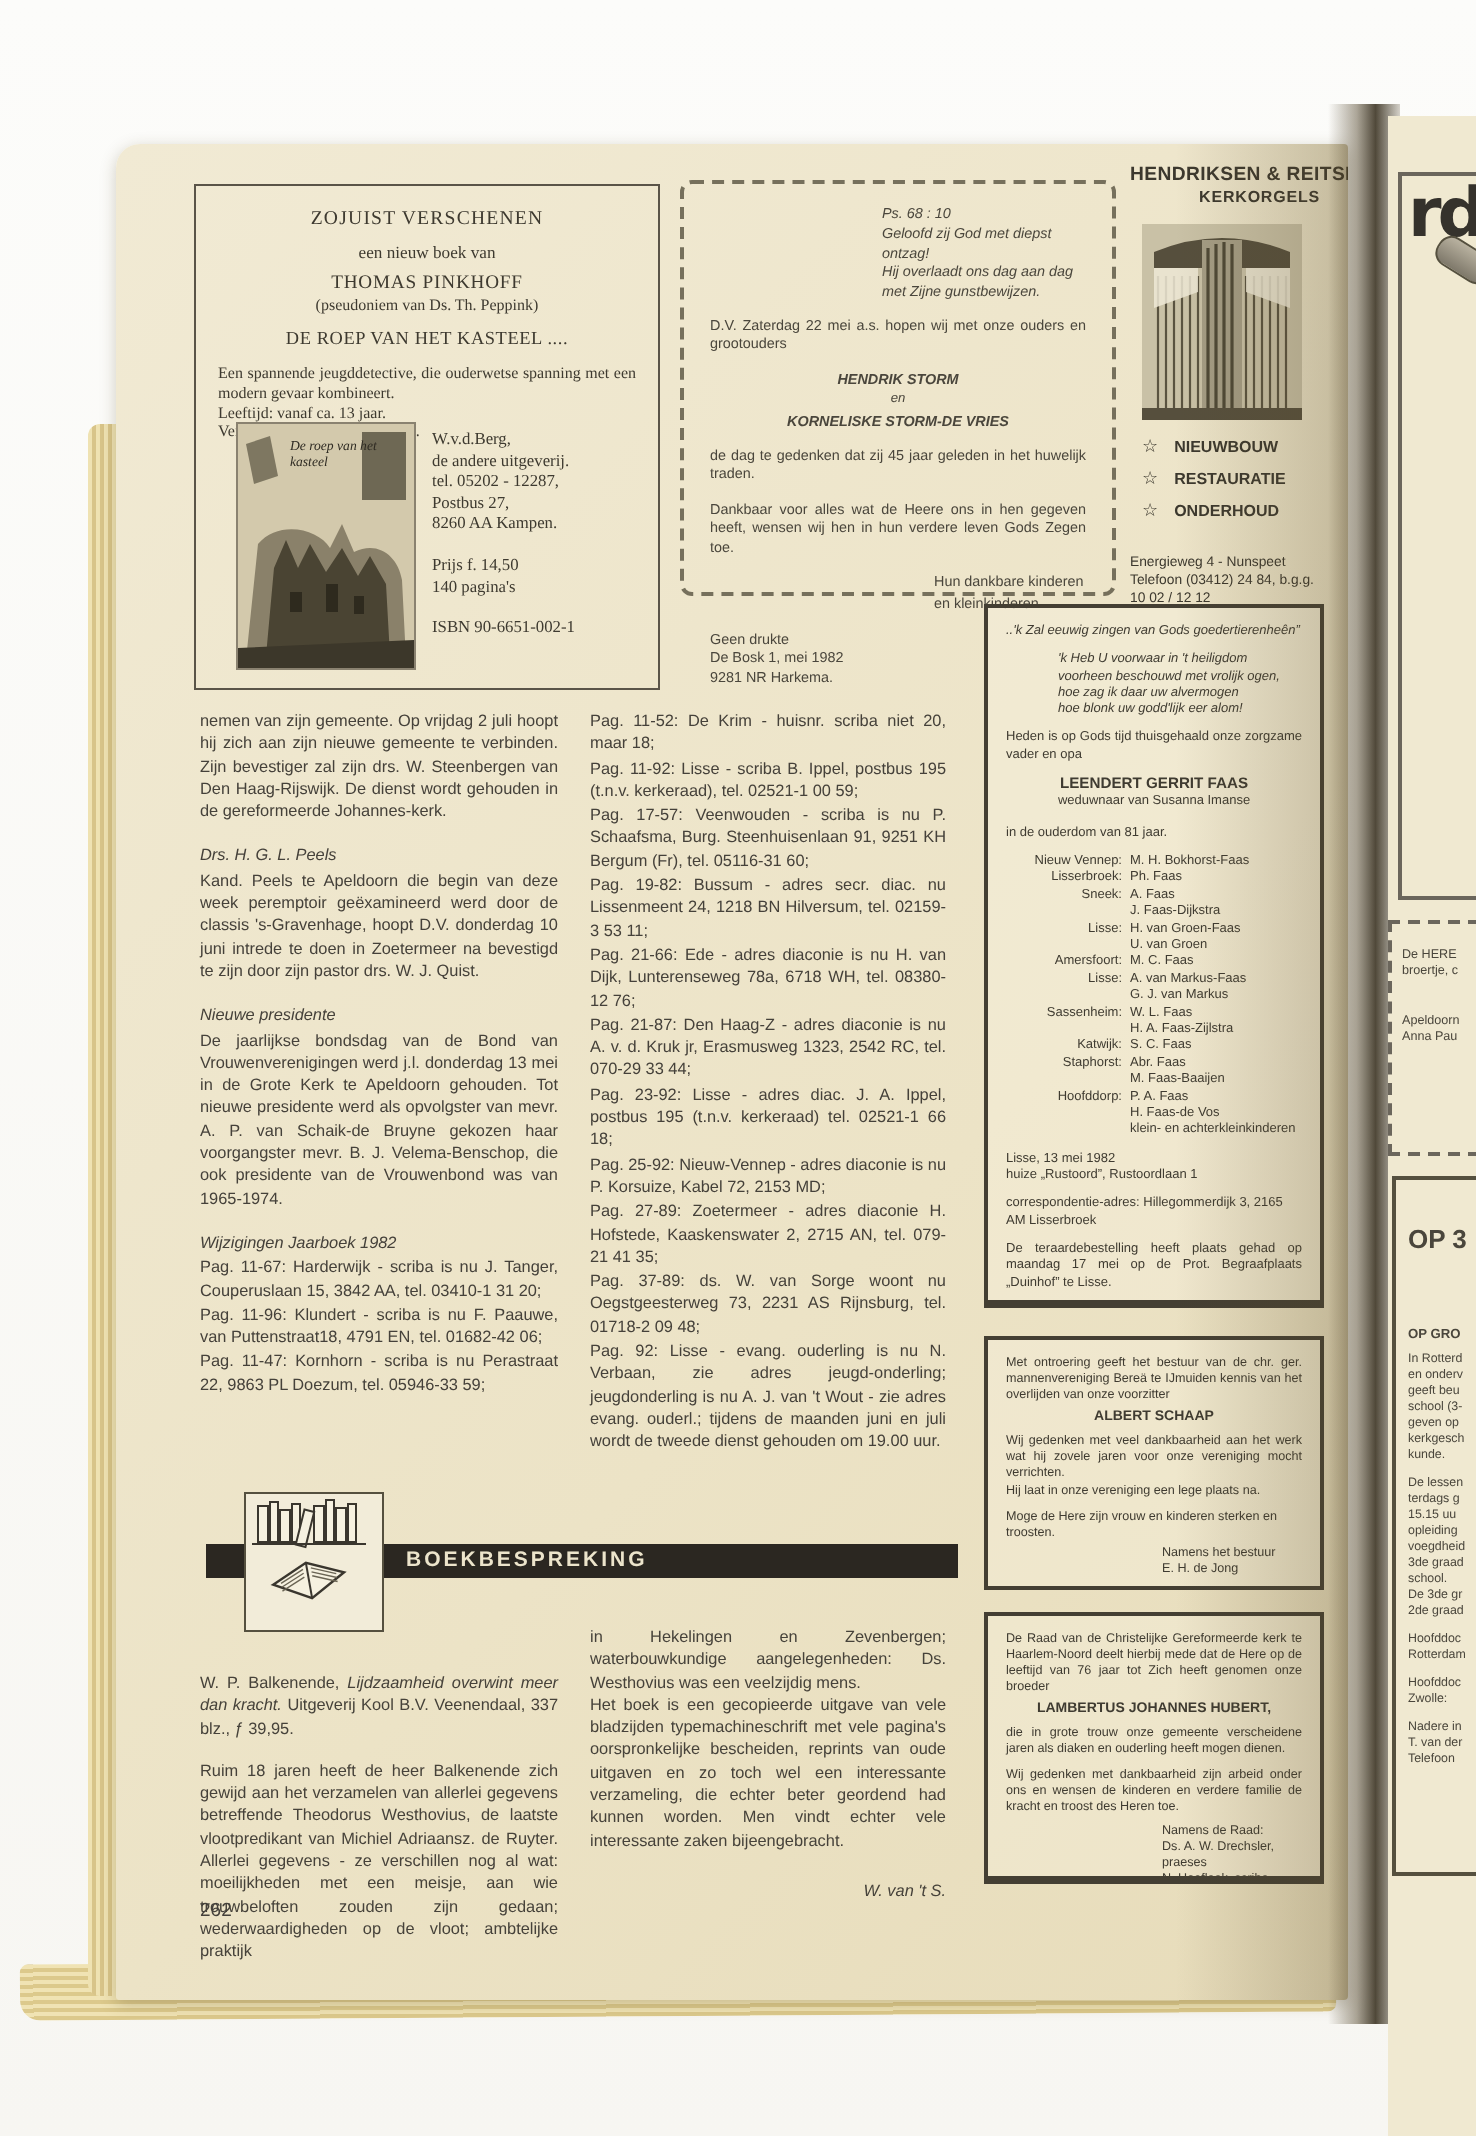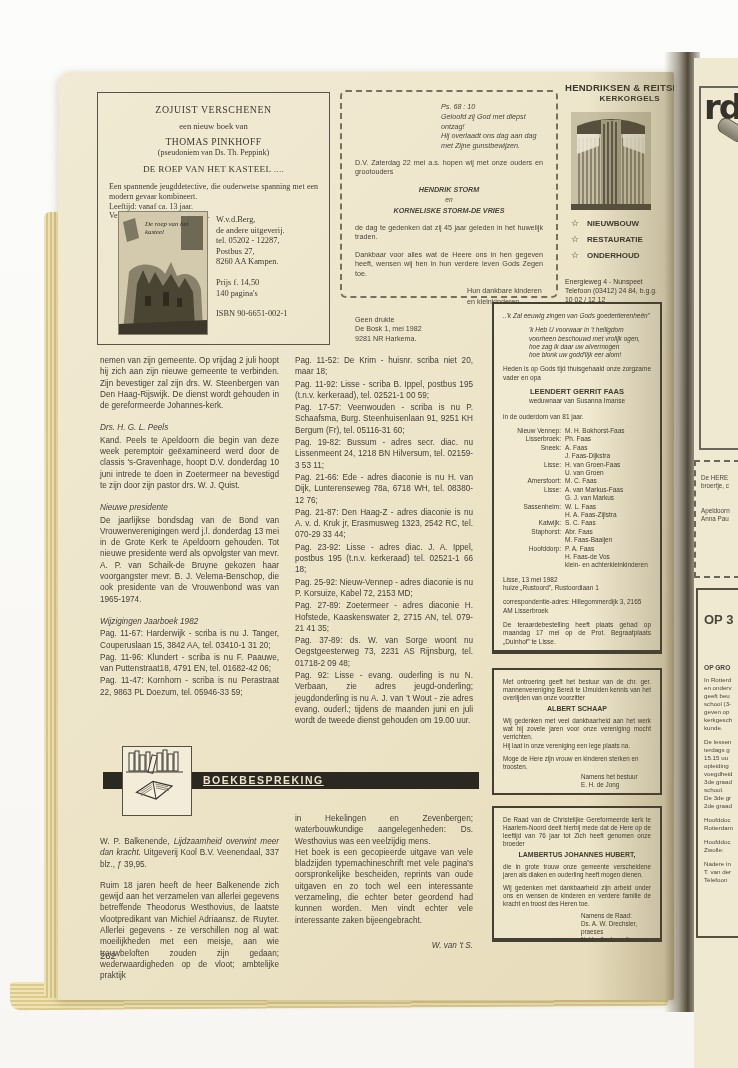--- a/index.html
+++ b/index.html
@@ -85,21 +85,21 @@
   .fam-n{flex:1;}
   .schaap{top:596px;height:127px;font-size:6.3px;line-height:8px;}
   .schaap p{margin:0 0 5px;}
   .hubert{top:734px;height:136px;border-bottom-width:4px;font-size:6.3px;line-height:8px;}
   .hubert p{margin:0 0 5px;}
   .sig-block{margin-left:78px;}
 
   
   .banner{left:45px;top:700px;width:376px;height:17px;background:#2b2721;z-index:1;}
   .banner span{display:block;padding-left:100px;font-size:10.5px;font-weight:bold;letter-spacing:1.5px;
-    color:#ece4cb;line-height:17px;text-decoration:underline;}
+    color:#ece4cb;line-height:17px;}
   .icon-box{left:64px;top:674px;width:68px;height:68px;background:#f2ecd9;border:1px solid #55503f;z-index:2;}
   .review{font-size:8.2px;line-height:11.3px;}
   .review p{margin:0 0 10px;}
   .rev-left{left:42px;top:764px;width:179px;}
   .rev-right{left:237px;top:741px;width:178px;}
   .ital{font-style:italic;}
   .sig{text-align:right;font-style:italic;margin-top:14px;}
   .pagenum{left:42px;top:878px;font-size:9.5px;color:#44403a;}
 
   

